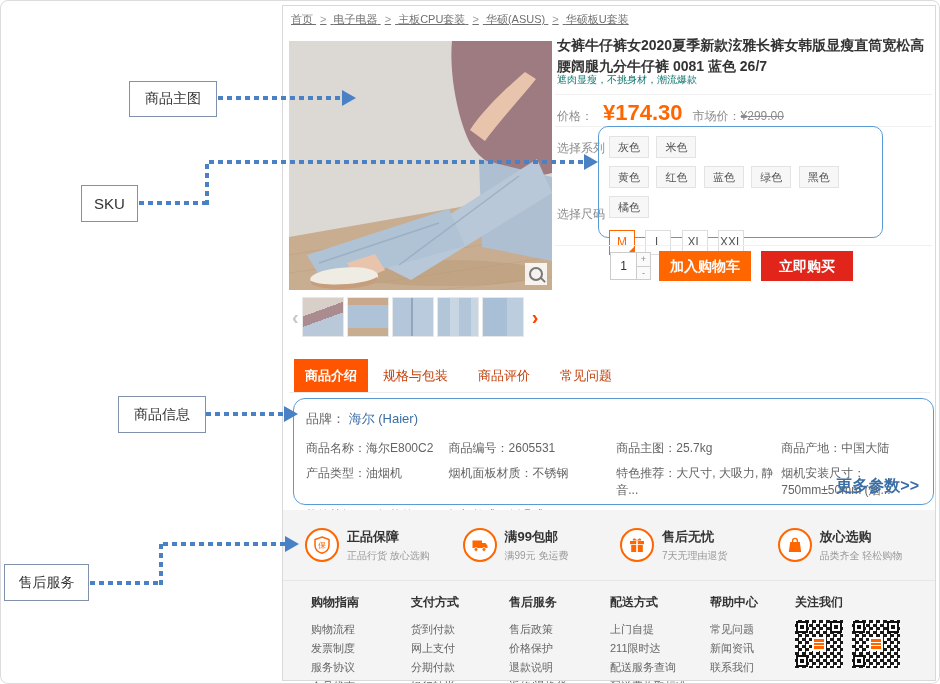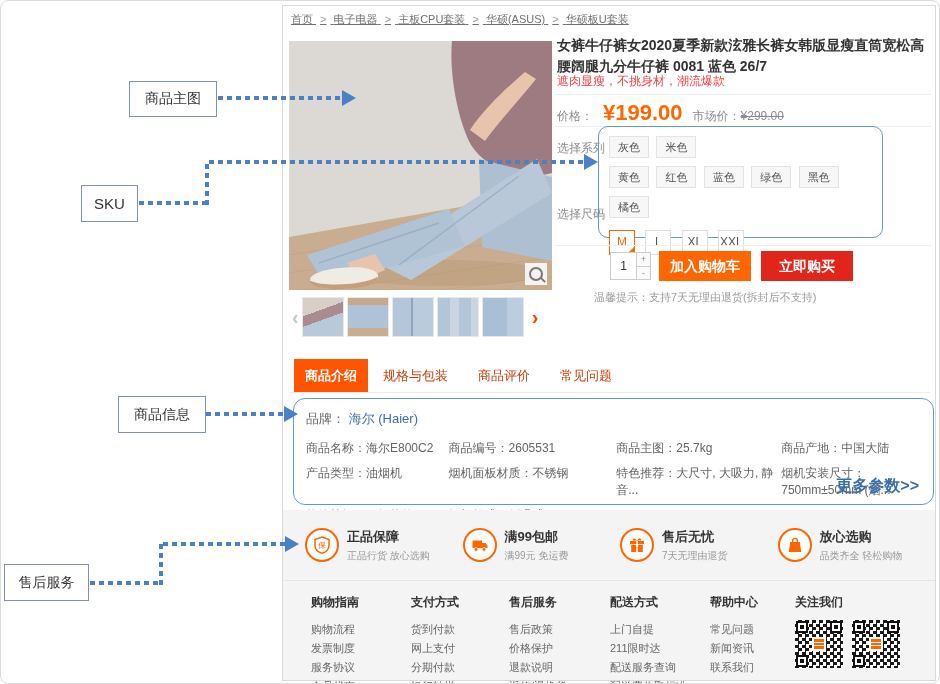--- a/index.html
+++ b/index.html
@@ -22,21 +22,21 @@
   .chev.prev{color:#c8c8c8;}
   .chev.next{color:#ff4400;margin-left:2px;}
   .thumb{width:42px;height:40px;border:1px solid #e8e8e8;margin-right:3px;box-sizing:border-box;}
   .t1{background:linear-gradient(160deg,#d8cfc9 0 35%,#a98b90 35% 55%,#b9c9da 55%);}
   .t2{background:linear-gradient(180deg,#c9a98c 0 18%,#aec3d8 18% 80%,#c9ad90 80%);}
   .t3{background:linear-gradient(90deg,#b3c6da 0 45%,#8fa6bd 45% 50%,#b9cbdd 50%);}
   .t4{background:repeating-linear-gradient(90deg,#b3c6d9 0 12px,#c8d6e4 12px 21px);}
   .t5{background:linear-gradient(90deg,#a9bfd6 0 60%,#bccde0 60%);}
   
   .p-title{position:absolute;left:274px;top:29px;width:376px;font-size:14px;font-weight:bold;color:#333;line-height:21px;}
-  .p-promo{position:absolute;left:274px;top:67px;font-size:12px;color:#ef4444;font-family:Liberation Serif, serif;}
+  .p-promo{position:absolute;left:274px;top:67px;font-size:10px;color:#0f766e;font-family:Liberation Serif, serif;}
   .hr{position:absolute;height:1px;background:#f0f0f0;left:272px;width:377px;}
   .hr1{top:88px;}.hr2{top:120px;}.hr3{top:239px;}
   .price-row{position:absolute;left:274px;top:94px;display:flex;align-items:baseline;gap:10px;}
   .price-label{font-size:12px;color:#8c8c8c;}
   .price-val{font-size:22px;font-weight:bold;color:#ff6600;}
   .market{font-size:12px;color:#8c8c8c;}
   .market .strike{text-decoration:line-through;}
   .sku-label{position:absolute;font-size:12px;color:#8c8c8c;}
   .lbl-series{left:274px;top:134px;}
   .lbl-size{left:274px;top:200px;}
@@ -184,21 +184,21 @@
       <div class="thumb t5"></div>
       <span class="chev next">›</span>
     </div>
 
     <div class="p-title">女裤牛仔裤女2020夏季新款泫雅长裤女韩版显瘦直筒宽松高腰阔腿九分牛仔裤 0081 蓝色 26/7</div>
     <div class="p-promo">遮肉显瘦，不挑身材，潮流爆款</div>
     <div class="hr hr1"></div>
 
     <div class="price-row">
       <span class="price-label">价格：</span>
-      <span class="price-val">¥199.00</span>
+      <span class="price-val">¥174.30</span>
       <span class="market">
         <span>市场价：</span><span class="strike">¥299.00</span>
       </span>
     </div>
     <div class="hr hr2"></div>
 
     <div class="sku-label lbl-series">选择系列：</div>
     <div class="sku-label lbl-size">选择尺码：</div>
 
     <div class="sku-box">
@@ -225,21 +225,20 @@
 
     <div class="qty">
       <span class="qty-num">1</span>
       <span class="qty-btns">
         <span class="qty-b up">+</span>
         <span class="qty-b">-</span>
       </span>
     </div>
     <div class="btn cart-btn">加入购物车</div>
     <div class="btn buy-btn">立即购买</div>
-    <div class="tip">温馨提示：支持7天无理由退货(拆封后不支持)</div>
 
     <div class="tabs">
       <span class="tab active">商品介绍</span>
       <span class="tab">规格与包装</span>
       <span class="tab">商品评价</span>
       <span class="tab">常见问题</span>
     </div>
 
     <div class="info-box">
       <div class="brand-row">

